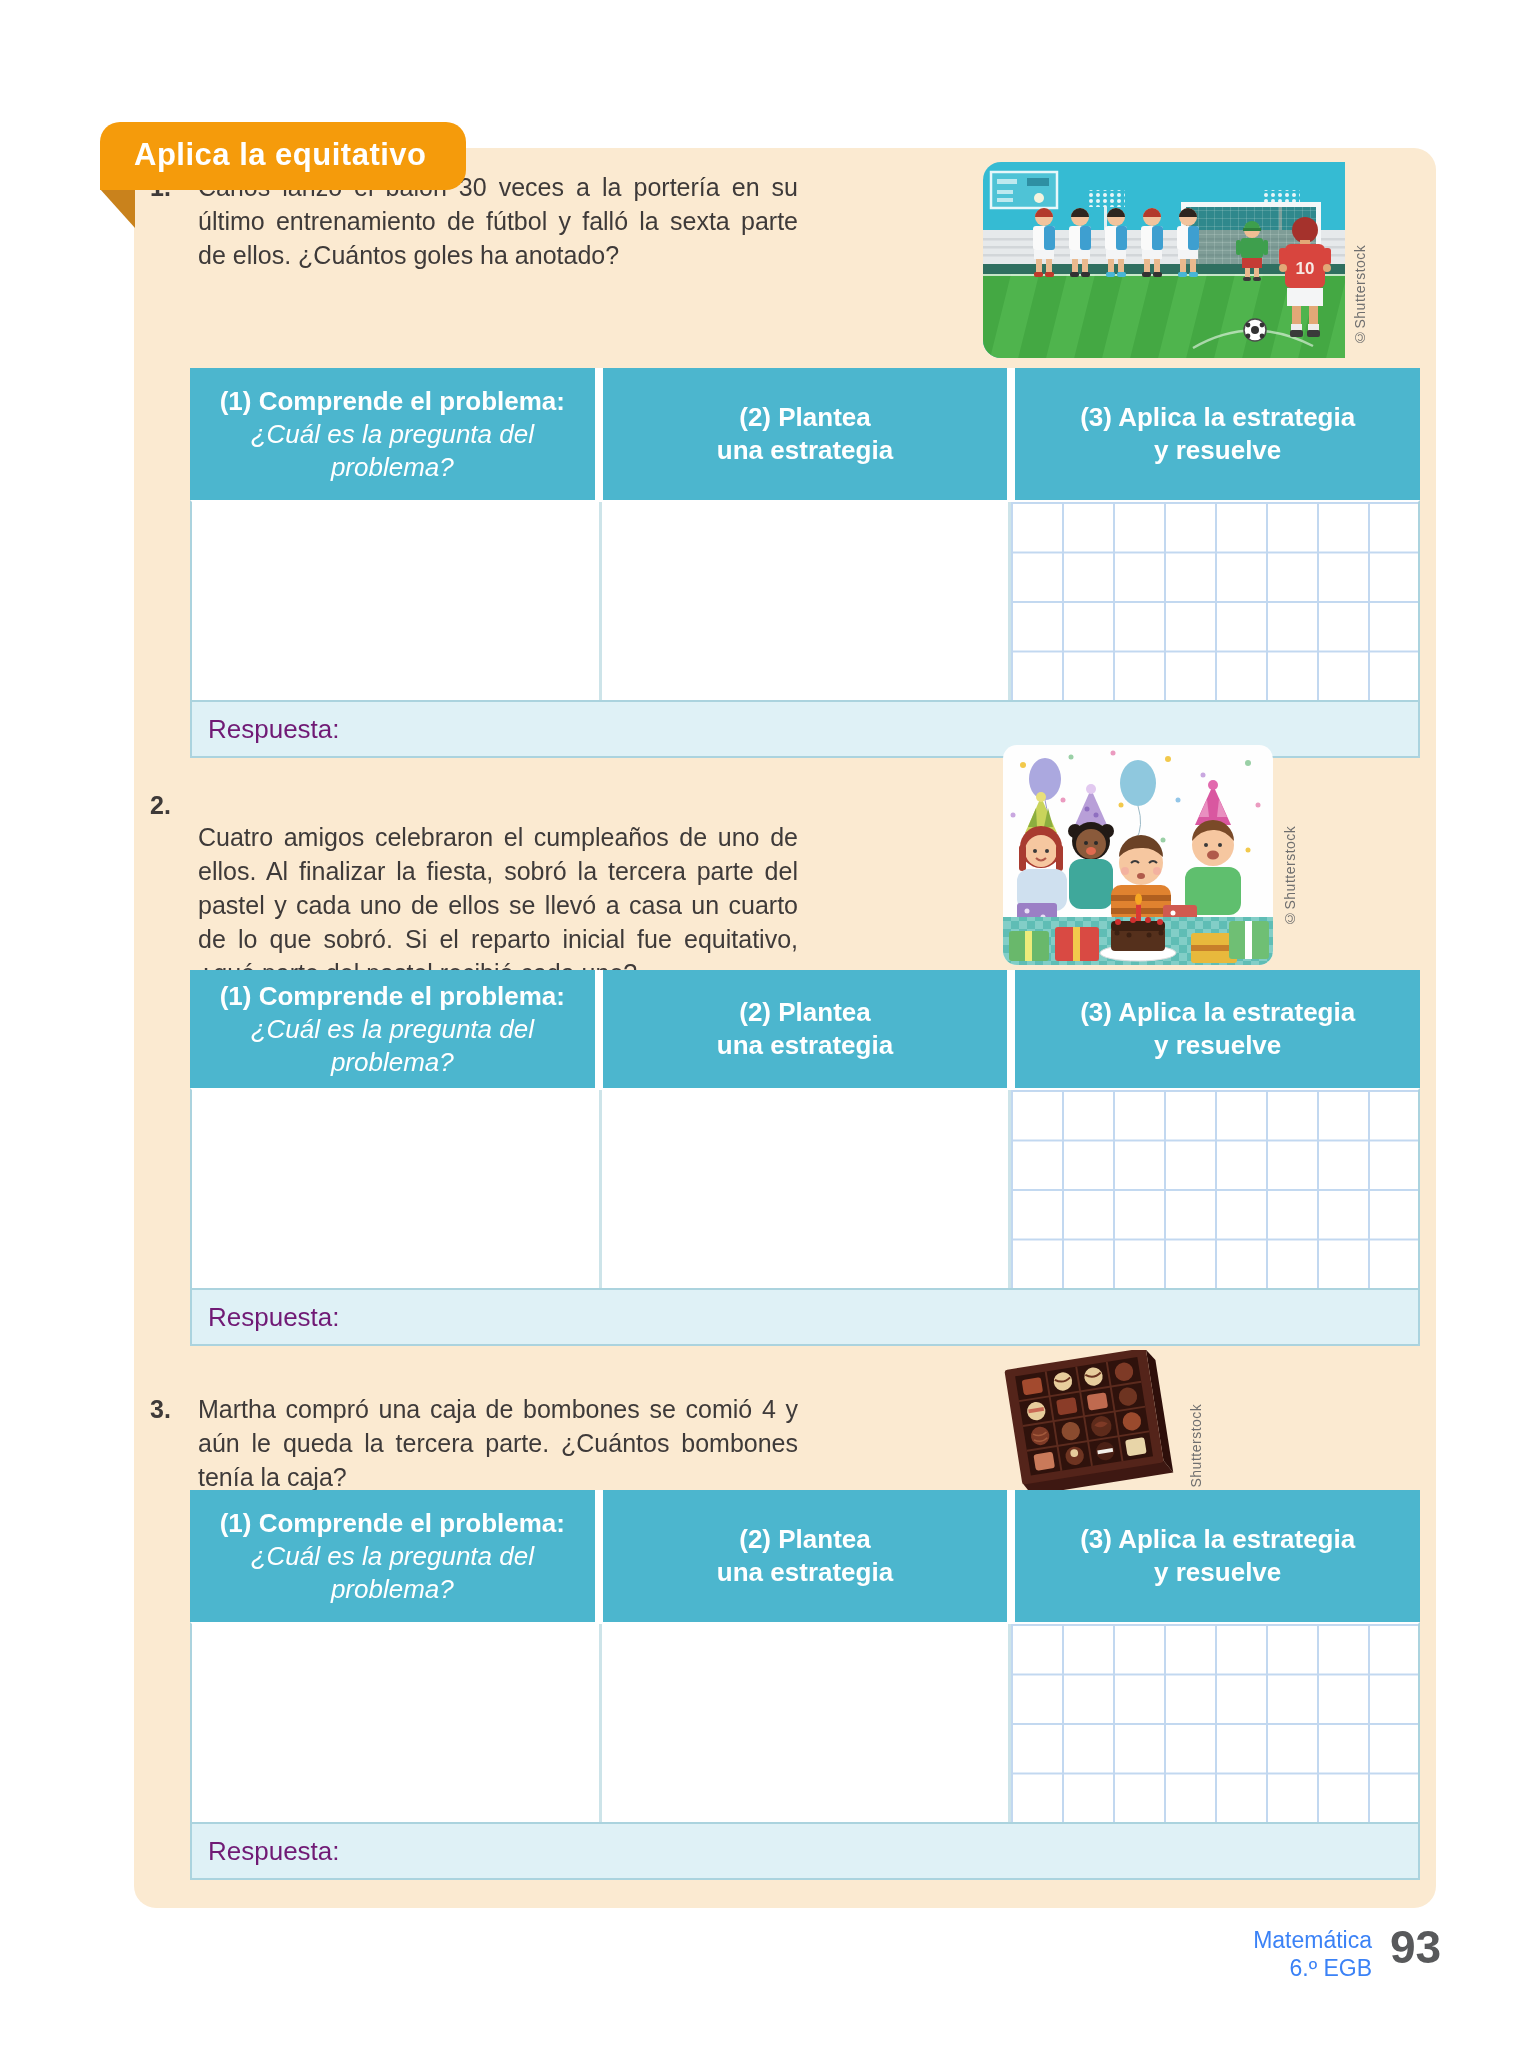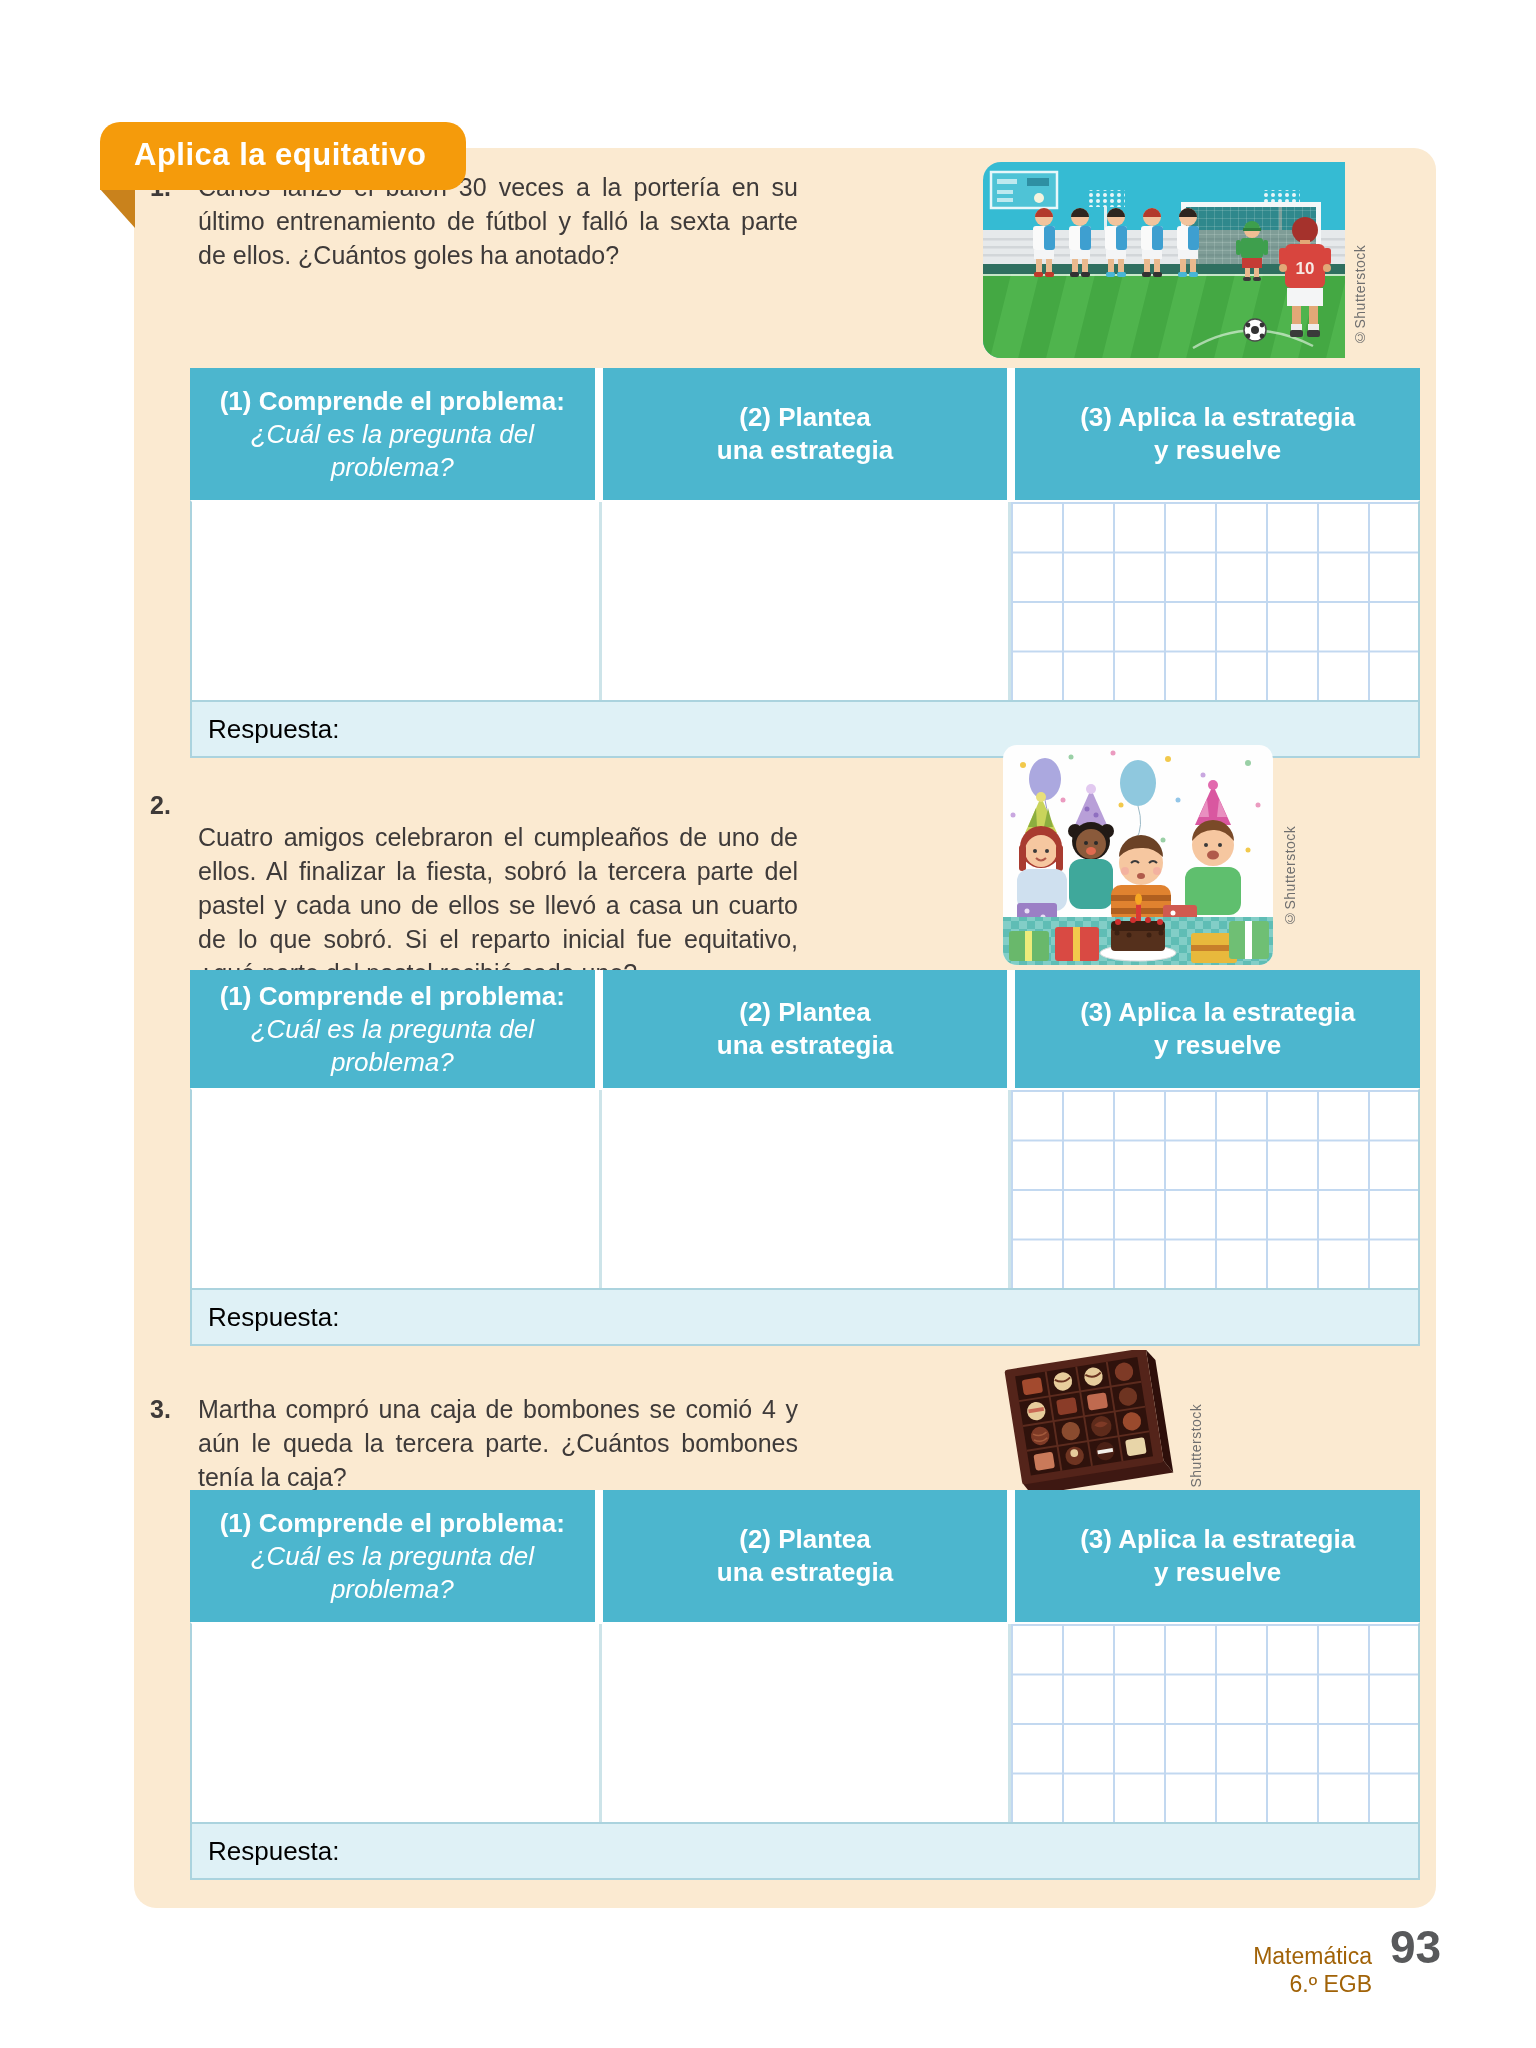--- a/index.html
+++ b/index.html
@@ -34,37 +34,37 @@
   .hc i{font-weight:normal;font-style:italic;}
   .t1 .c1-bold{display:block;}
   .bdy{display:flex;background:#ffffff;border:2px solid #ABD3DE;border-top:2px solid #ffffff;
        height:198px;box-sizing:content-box;}
   .bc{flex:1;}
   .bc+.bc{border-left:3px solid #CDE4E9;}
   .bc-grid{background-image:linear-gradient(to right,#C2D8F0 2px,transparent 2px),
            linear-gradient(to bottom,#C2D8F0 2px,transparent 2px);
            background-size:51px 49.5px;}
   .ans{background:#DFF1F6;border:2px solid #ABD3DE;border-top:none;height:54px;
-       line-height:54px;font-size:26px;color:#000000;padding-left:16px;}
+       line-height:54px;font-size:26px;color:#701a75;padding-left:16px;}
 
   
   .fig{position:absolute;overflow:hidden;}
   .fig svg{display:block;}
   .fig1{left:983px;top:162px;width:401px;height:196px;border-radius:18px;text-decoration:underline;}
   .fig2{left:1003px;top:745px;width:270px;height:220px;border-radius:14px;}
   .fig3{left:993px;top:1350px;width:190px;height:145px;}
   .credit{position:absolute;writing-mode:vertical-rl;transform:rotate(180deg);
           font-size:14px;color:#6F6F6F;letter-spacing:.5px;}
   .credit1{left:1352px;top:175px;height:170px;}
   .credit2{left:1282px;top:756px;height:170px;}
   .credit3{left:1188px;top:1364px;height:140px;}
 
   
   .footer-text{position:absolute;right:164px;top:1926px;text-align:right;
-               font-size:23px;color:#a16207;line-height:28px;margin-top:16px;}
+               font-size:23px;color:#3b82f6;line-height:28px;}
   .page-num{position:absolute;left:1390px;top:1920px;font-size:46px;
             font-weight:bold;color:#58595B;}
 </style>
 </head>
 <body>
 
 <div class="page">
 
   <div class="panel"></div>
   <div class="banner-fold"></div>

